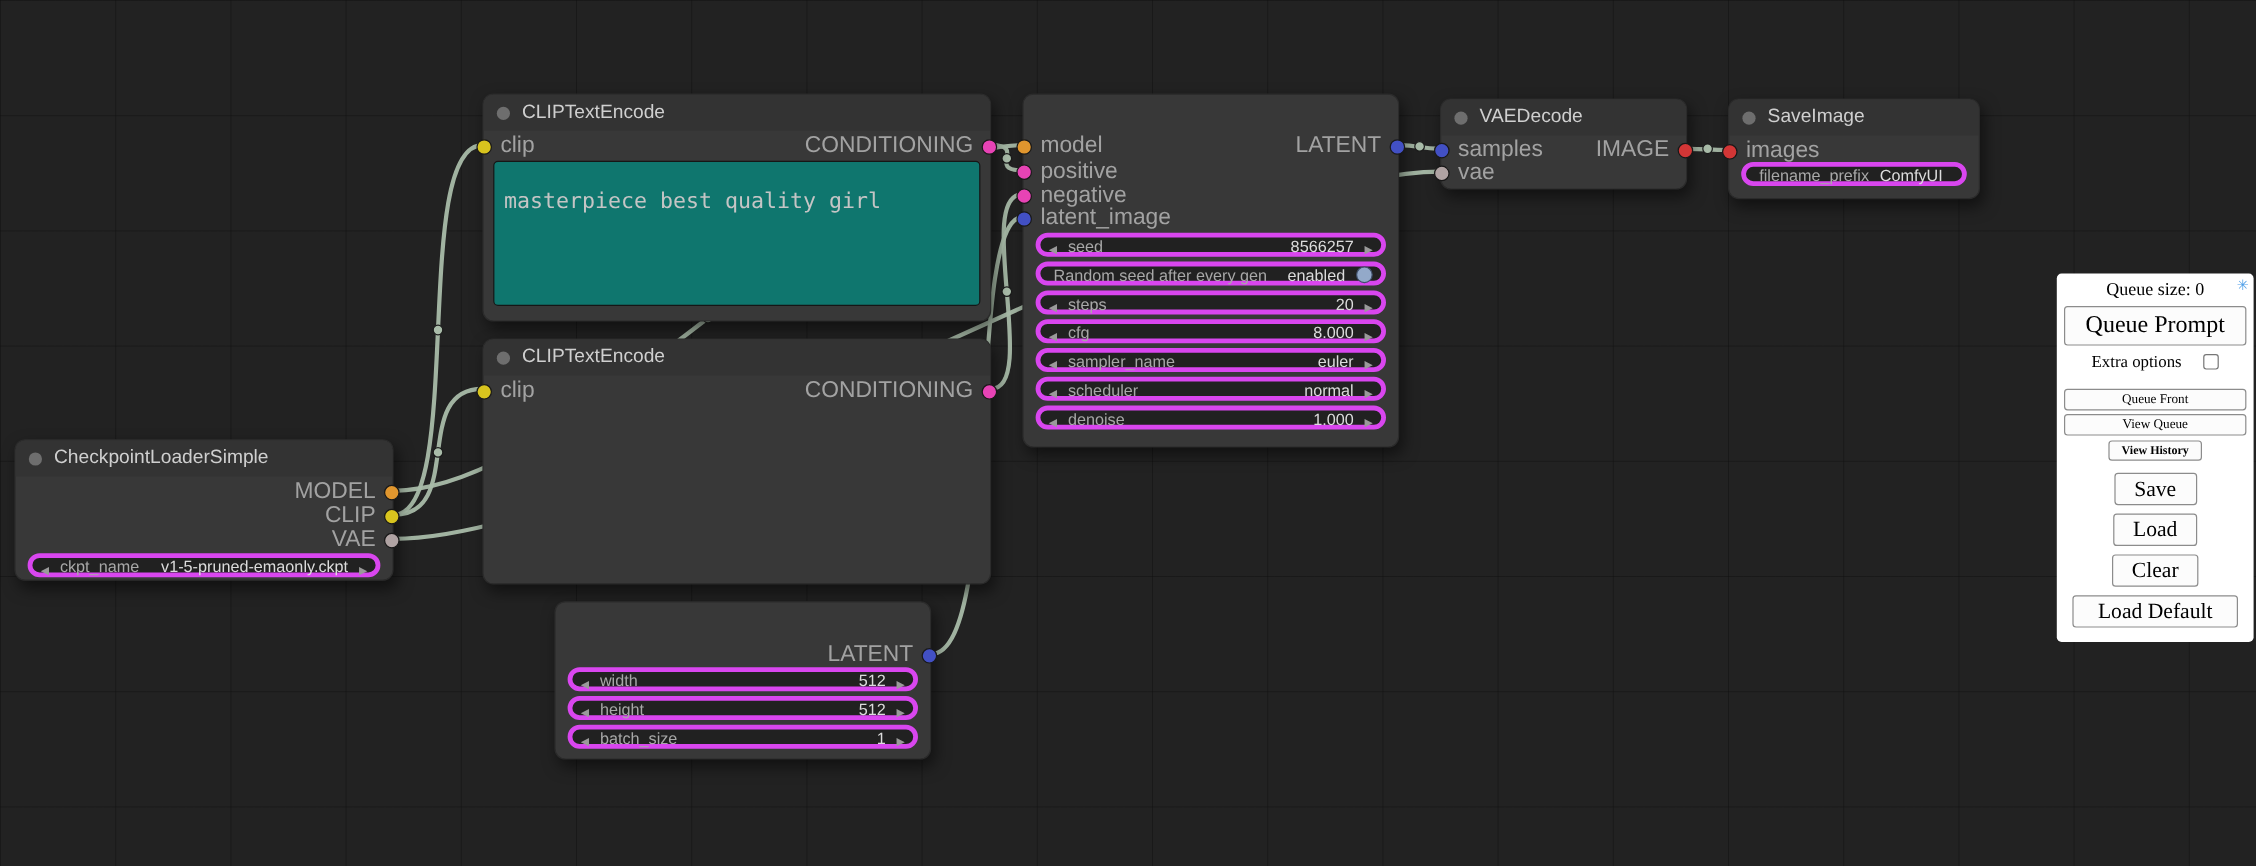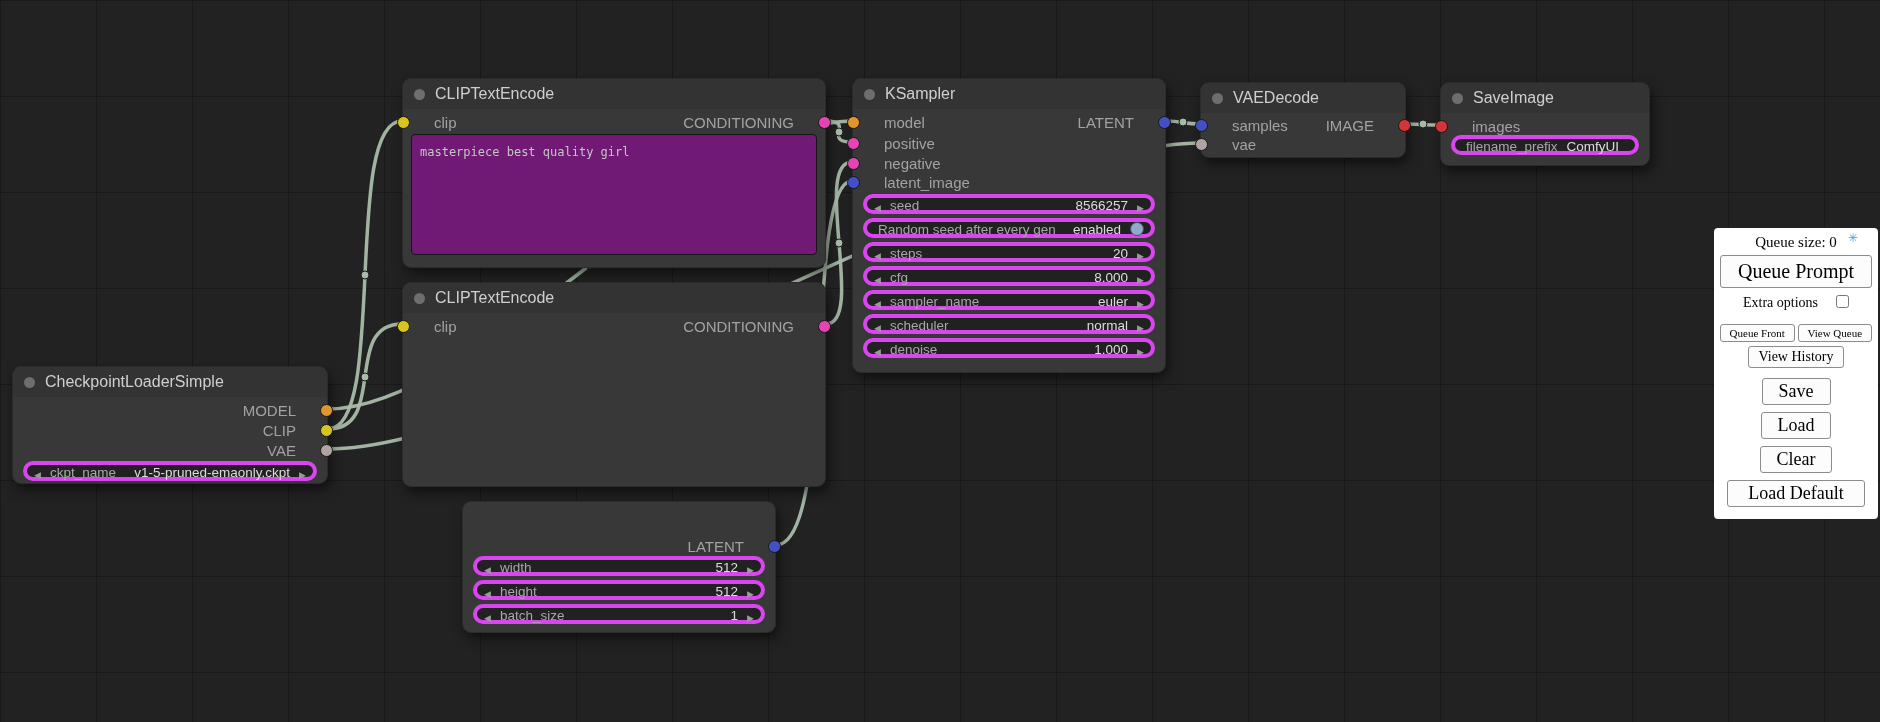--- a/index.html
+++ b/index.html
@@ -19,58 +19,58 @@
   
   .node{
     position:absolute;z-index:2;background:#383838;border:1px solid #2b2b2b;
     border-radius:9px;box-shadow:3px 6px 12px rgba(0,0,0,.5);box-sizing:border-box;
   }
   .ntitle{
     position:relative;height:30px;line-height:30px;background:#333333;
     border-radius:8px 8px 0 0;color:#cfcfcf;font-size:16px;padding-left:32px;
   }
   .tdot{position:absolute;left:11px;top:10px;width:11px;height:11px;border-radius:50%;background:#6e6e6e;}
-  .port{position:absolute;height:16px;display:flex;align-items:center;gap:24px;font-size:15px;color:#a2a2a2;}
+  .port{position:absolute;height:16px;display:flex;align-items:center;gap:7px;font-size:19px;color:#a2a2a2;}
   .port.in{left:-6px;}
   .port.out{right:-6px;text-align:center;}
   .pdot{width:11px;height:11px;border-radius:50%;border:1px solid #181818;flex:0 0 auto;}
   .plabel{white-space:nowrap;}
   .widget{
     position:absolute;left:10px;right:10px;height:20px;background:#212121;border:4px solid #d946ef;
     border-radius:10px;display:flex;align-items:flex-start;padding:0 7px;box-sizing:border-box;
     font-size:13.5px;color:#a8a8a8;white-space:nowrap;
   }
   .warr{font-size:9px;color:#9a9a9a;flex:0 0 auto;line-height:20px;}
   .wlabel{margin-left:9px;flex:0 0 auto;}
   .wvalue{flex:1;text-align:right;margin-right:9px;color:#dcdcdc;overflow:hidden;}
   .widget.toggle .wlabel{margin-left:4px;}
   .knob{width:12px;height:12px;border-radius:50%;background:#93a9c9;border:1px solid #40506b;flex:0 0 auto;}
   .ntext{
-    position:absolute;left:8px;right:8px;background:#701a75;border:1px solid #161616;border-radius:4px;
-    color:#c5c5c5;font-family:"DejaVu Sans Mono",monospace;font-size:12px;
-    padding:10px 8px;box-sizing:border-box;white-space:pre-wrap;overflow:hidden;
+    position:absolute;left:8px;right:8px;background:#0f766e;border:1px solid #161616;border-radius:4px;
+    color:#c5c5c5;font-family:"DejaVu Sans Mono",monospace;font-size:18px;
+    padding:22px 8px;box-sizing:border-box;white-space:pre-wrap;overflow:hidden;
   }
   
   .menu{
     position:absolute;left:1714px;top:228px;width:164px;z-index:5;background:#ffffff;
     border-radius:4px;padding:5px 6px 12px;box-sizing:border-box;text-align:center;
     font-family:"Liberation Serif",serif;color:#000;
   }
-  .menu-header{position:relative;font-size:15px;margin:1px 16px 4px;}
+  .menu-header{position:relative;font-size:15px;margin:1px 0 4px;}
   .settings-glyph{position:absolute;top:-3px;right:-2px;font-size:12px;color:#4f9fe8;cursor:pointer;}
   .mbtn{
     font-family:"Liberation Serif",serif;background:#fcfcfc;border:1px solid #8c8c8c;
     border-radius:3px;color:#000;cursor:pointer;
   }
   .btn-queue-prompt{width:100%;font-size:20px;padding:4px 0;margin-bottom:5px;}
   .extra-options{display:flex;justify-content:center;gap:18px;font-size:14px;margin:2px 0 13px;}
   .extra-options input{width:13px;height:13px;margin:0;}
-  .btn-row{display:flex;gap:3px;margin-bottom:4px;}
+  .btn-row{display:flex;gap:3px;margin-bottom:4px;flex-direction:column;}
   .btn-row .mbtn{flex:1;font-size:11px;padding:2px 0;}
-  .btn-view-history{display:block;margin:0 auto 10px;font-size:14px;padding:2px 10px;}
+  .btn-view-history{display:block;margin:0 auto 10px;font-size:10px;padding:2px 10px;font-weight:bold;}
   .btn-big{display:block;margin:7px auto 0;font-size:18px;padding:2px 16px;}
   .btn-load-default{padding:2px 20px;}
 </style>
 </head>
 <body>
 
 <svg id="links" width="1880" height="722">
   <path class="link" d="M328,409 C478,409 702,121 852,121"></path>
   <path class="link" d="M328,429 C388,429 342,121 402,121"></path>
   <path class="link" d="M328,429 C388,429 342,324 402,324"></path>
@@ -166,24 +166,20 @@
   </div>
   <div class="widget" style="top:102px">
     <span class="warr">◀</span>
     <span class="wlabel">batch_size</span>
     <span class="wvalue">1</span>
     <span class="warr">▶</span>
   </div>
 </div>
 
 <div class="node" style="left:852px;top:78px;width:314px;height:295px">
-  <div class="ntitle">
-    <span class="tdot"></span>
-    <span>KSampler</span>
-  </div>
   <div class="port in" style="top:35px">
     <span class="pdot" style="background:var(--c-model)"></span>
     <span class="plabel">model</span>
   </div>
   <div class="port in" style="top:56px">
     <span class="pdot" style="background:var(--c-conditioning)"></span>
     <span class="plabel">positive</span>
   </div>
   <div class="port in" style="top:76px">
     <span class="pdot" style="background:var(--c-conditioning)"></span>

